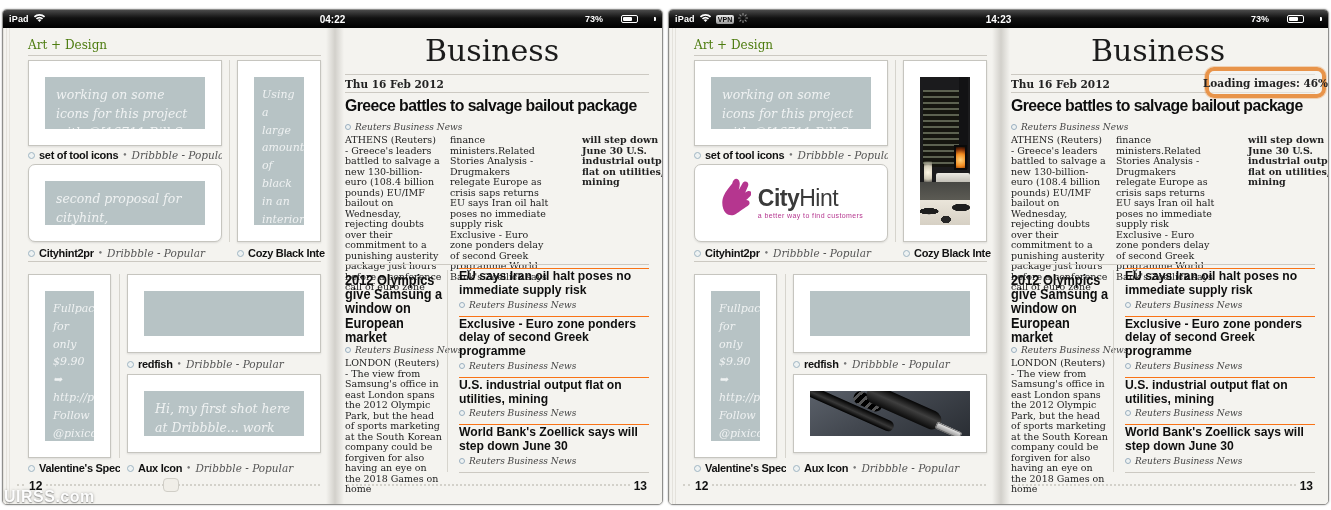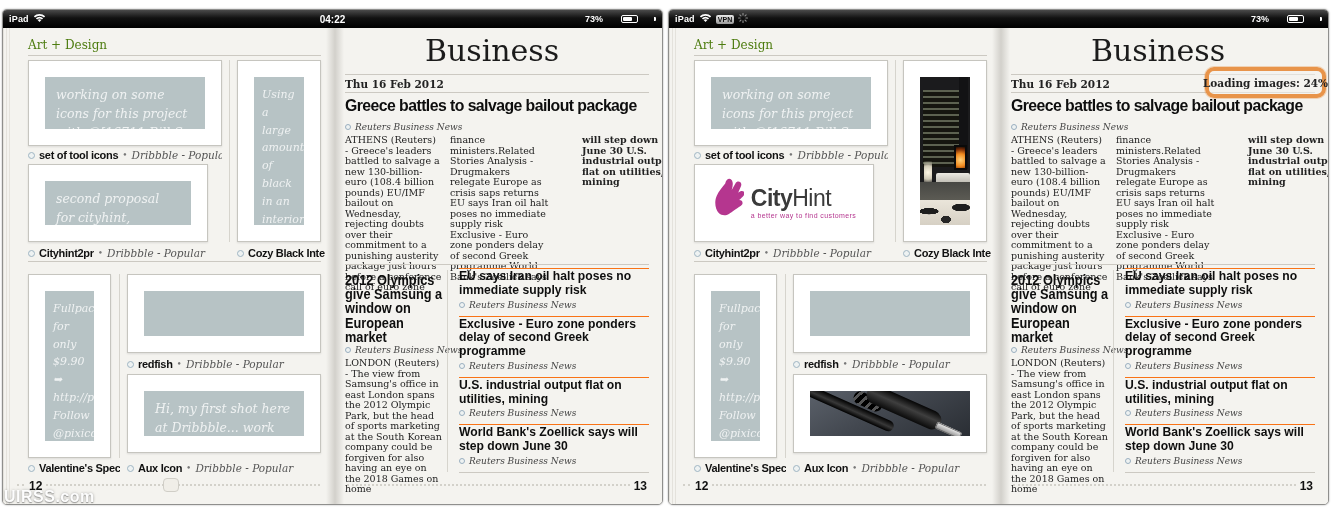--- a/index.html
+++ b/index.html
@@ -42,21 +42,21 @@
   .art-hr    { left:25px; top:27px; width:293px; }
 
   .card { position:absolute; background:#fff; border:1px solid #c6c5bf; padding:16px;
           box-shadow:0 1px 2px rgba(0,0,0,.10); }
   .ph   { width:100%; height:100%; background:#b7c3c5; overflow:hidden;
           font-style:italic; color:rgba(255,255,255,.78); line-height:1.5; padding:9px 11px; }
   .ph-tall { padding:9px 8px; font-size:11px; line-height:1.62; }
   .ph-main { font-size:12.5px; }
 
   .c1 { left:25px;  top:32px;  width:194px; height:86px; }
-  .c2 { left:25px;  top:136px; width:180px; height:78px; }
+  .c2 { left:25px;  top:136px; width:194px; height:78px;border-radius:7px; }
   .c3 { left:234px; top:32px;  width:84px;  height:182px; }
   .c4 { left:25px;  top:246px; width:83px;  height:184px; }
   .c5 { left:124px; top:246px; width:194px; height:79px; }
   .c6 { left:124px; top:346px; width:194px; height:79px; }
 
   .vd1 { left:226px; top:32px;  height:182px; }
   .secdiv { left:25px; top:233px; width:293px; }
   .vd2 { left:116px; top:246px; height:184px; }
 
   .caption { position:absolute; white-space:nowrap; overflow:hidden; display:flex; align-items:center; gap:4px;
@@ -349,20 +349,21 @@
               <rect x="5.3" y="8.8" width="1.4" height="3.2" rx=".7"></rect>
               <rect x="0" y="5.3" width="3.2" height="1.4" rx=".7"></rect>
               <rect x="8.8" y="5.3" width="3.2" height="1.4" rx=".7"></rect>
               <rect x="5.3" y="0" width="1.4" height="3.2" rx=".7" transform="rotate(45 6 6)"></rect>
               <rect x="5.3" y="8.8" width="1.4" height="3.2" rx=".7" transform="rotate(45 6 6)"></rect>
               <rect x="0" y="5.3" width="3.2" height="1.4" rx=".7" transform="rotate(45 6 6)"></rect>
               <rect x="8.8" y="5.3" width="3.2" height="1.4" rx=".7" transform="rotate(45 6 6)"></rect>
             </g>
           </svg></span>
     </div>
+    <div class="sb-time">14:23</div>
     <div class="sb-right">
       <span>73%</span>
       <span class="batt">
           <span class="batt-fill"></span>
         </span>
         <span class="batt-tip"></span>
     </div>
   </div>
 
   <div class="screen">
@@ -454,21 +455,21 @@
       <span class="cap-src">Dribbble - Popular</span>
     </div>
 
     <div class="spine"></div>
     <div class="biz-title">Business</div>
     <div class="hr bhr1"></div>
     <div class="bdate">Thu 16 Feb 2012</div>
     <div class="hr bhr2"></div>
 
     <div class="load-badge">
-      <span>Loading images: 24%</span>
+      <span>Loading images: 46%</span>
     </div>
 
     <div class="lead-head cond">Greece battles to salvage bailout package</div>
     <div class="src-row lead-src">
       <span class="src-circle"></span>
       <span class="src-label">Reuters Business News</span>
     </div>
     <div class="bodycol bc1">ATHENS (Reuters) - Greece's leaders battled to salvage a new 130-billion-euro (108.4 billion pounds) EU/IMF bailout on Wednesday, rejecting doubts over their commitment to a punishing austerity package just hours before a conference call of euro zone</div>
     <div class="bodycol bc2">finance ministers.Related Stories Analysis - Drugmakers relegate Europe as crisis saps returns EU says Iran oil halt poses no immediate supply risk Exclusive - Euro zone ponders delay of second Greek programme World Bank's Zoellick says</div>
     <div class="bodycol bc3">will step down June 30 U.S. industrial output flat on utilities, mining</div>

